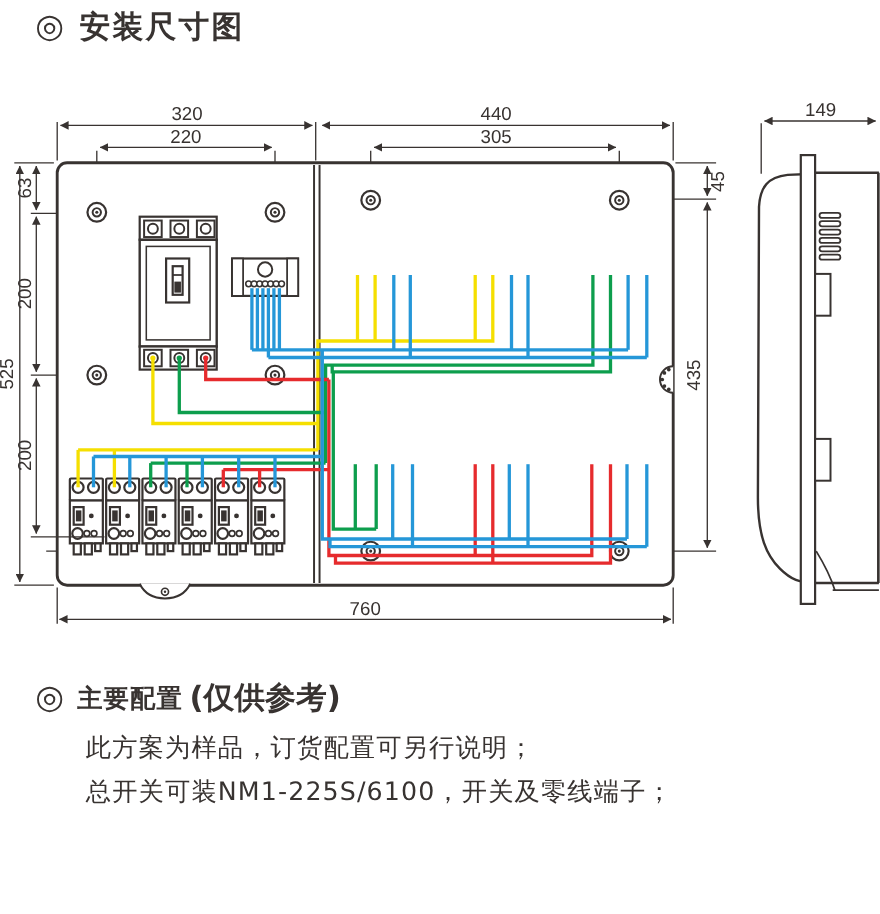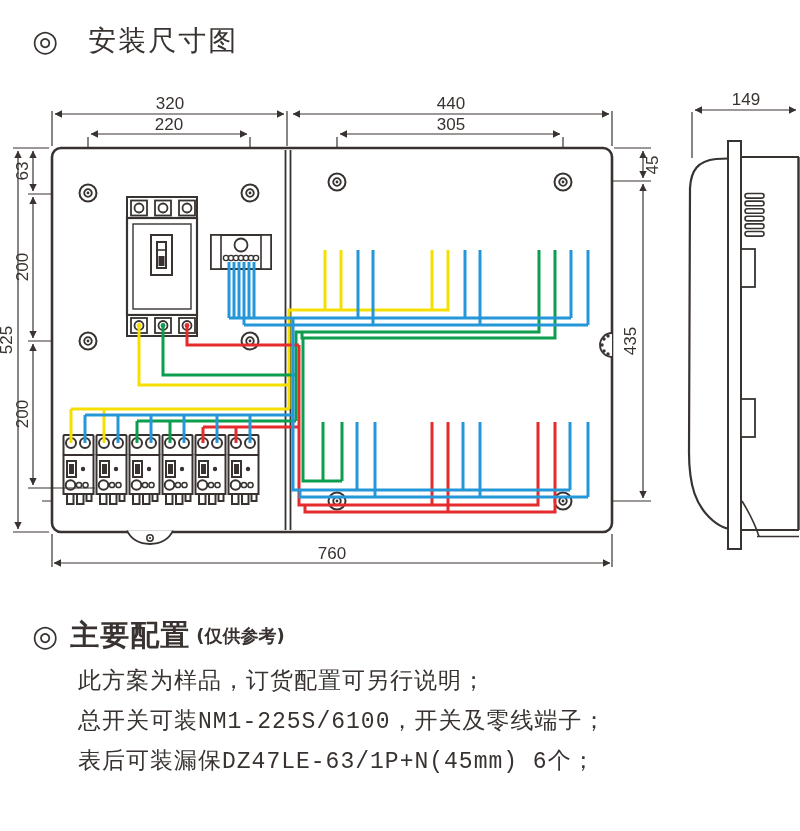--- a/index.html
+++ b/index.html
@@ -1,27 +1,27 @@
 <!DOCTYPE html>
 <html style="--line: #383331; --wire-yellow: #f5df00; --wire-blue: #2597d8; --wire-green: #0d9e4d; --wire-red: #e62b2d;"><head>
 <meta charset="utf-8">
 <style>
   html,body{margin:0;padding:0;background:#ffffff;}
   body{width:800px;height:831px;position:relative;overflow:hidden;
        font-family:"DejaVu Sans",sans-serif;color:#383331;}
   .title-row{position:absolute;left:32px;top:6px;display:flex;align-items:center;gap:14px;}
   .title-row .bullet{font-size:30px;line-height:1;color:#383331;}
-  .title-row h1{margin:16px;font-size:28px;font-weight:normal;letter-spacing:2px;}
+  .title-row h1{margin:0;font-size:28px;font-weight:bold;letter-spacing:2px;}
   #diagram{position:absolute;left:0;top:0;}
   .config{position:absolute;left:32px;top:616px;width:740px;}
   .config-heading{display:flex;align-items:center;gap:12px;}
   .config-heading .bullet{font-size:30px;line-height:1;}
-  .config-heading .h{font-size:29px;font-weight:bold;letter-spacing:1px;}
-  .config-heading .note{font-size:18px;font-weight:bold;margin-left:-6px;}
-  .config p{margin:0;padding:0 0 0 46px;font-size:23px;line-height:40px;letter-spacing:1px;font-family:Liberation Mono, monospace;}
+  .config-heading .h{font-size:23px;font-weight:bold;letter-spacing:1px;}
+  .config-heading .note{font-size:28px;font-weight:bold;margin-left:-6px;}
+  .config p{margin:0;padding:0 0 0 46px;font-size:23px;line-height:40px;letter-spacing:1px;}
   .config p:first-of-type{margin-top:6px;}
   .config sup{font-size:14px;}
   svg text{font-family:"Liberation Sans","DejaVu Sans",sans-serif;font-size:17px;fill:#383331;}
   .wire{fill:none;stroke-width:3;}
   .wy{stroke:var(--wire-yellow,#f5df00);}
   .wb{stroke:var(--wire-blue,#2597d8);}
   .wg{stroke:var(--wire-green,#0d9e4d);}
   .wr{stroke:var(--wire-red,#e62b2d);}
   .ln{stroke:#383331;fill:none;}
 </style>
@@ -270,14 +270,13 @@
 </svg>
 
 <div class="config">
   <div class="config-heading">
     <span class="bullet">◎</span>
     <span class="h">主要配置</span>
     <span class="note">(仅供参考)</span>
   </div>
   <p>此方案为样品，订货配置可另行说明；</p>
   <p>总开关可装NM1-225S/6100，开关及零线端子；</p>
-  <p>表后可装漏保DZ47LE-63/1P+N(45mm) 6个；</p>
 </div>
 
 </body></html>

